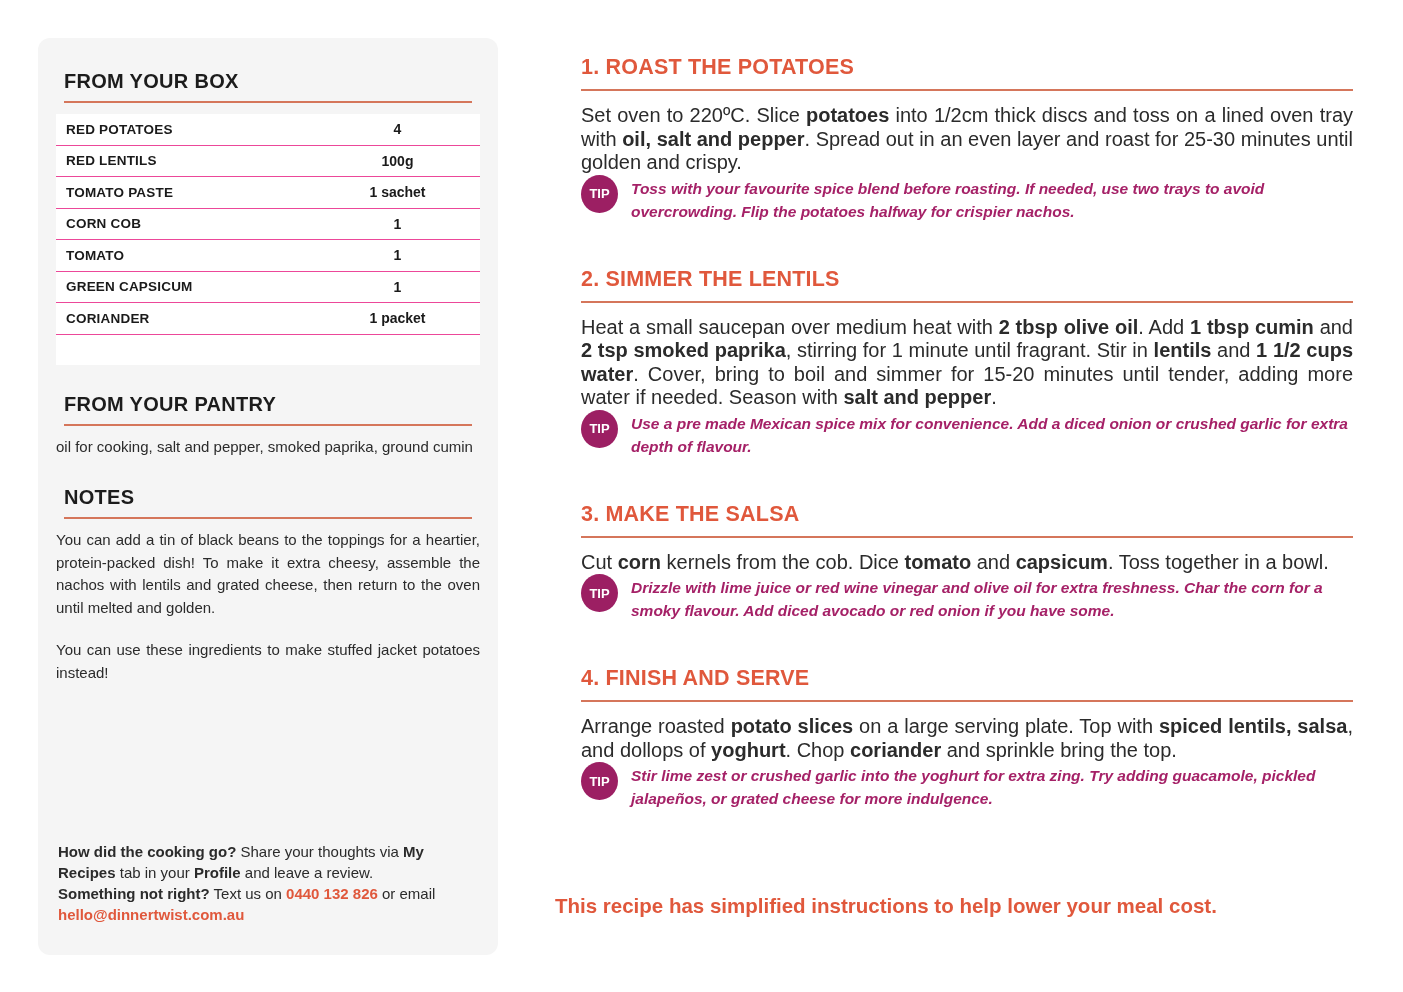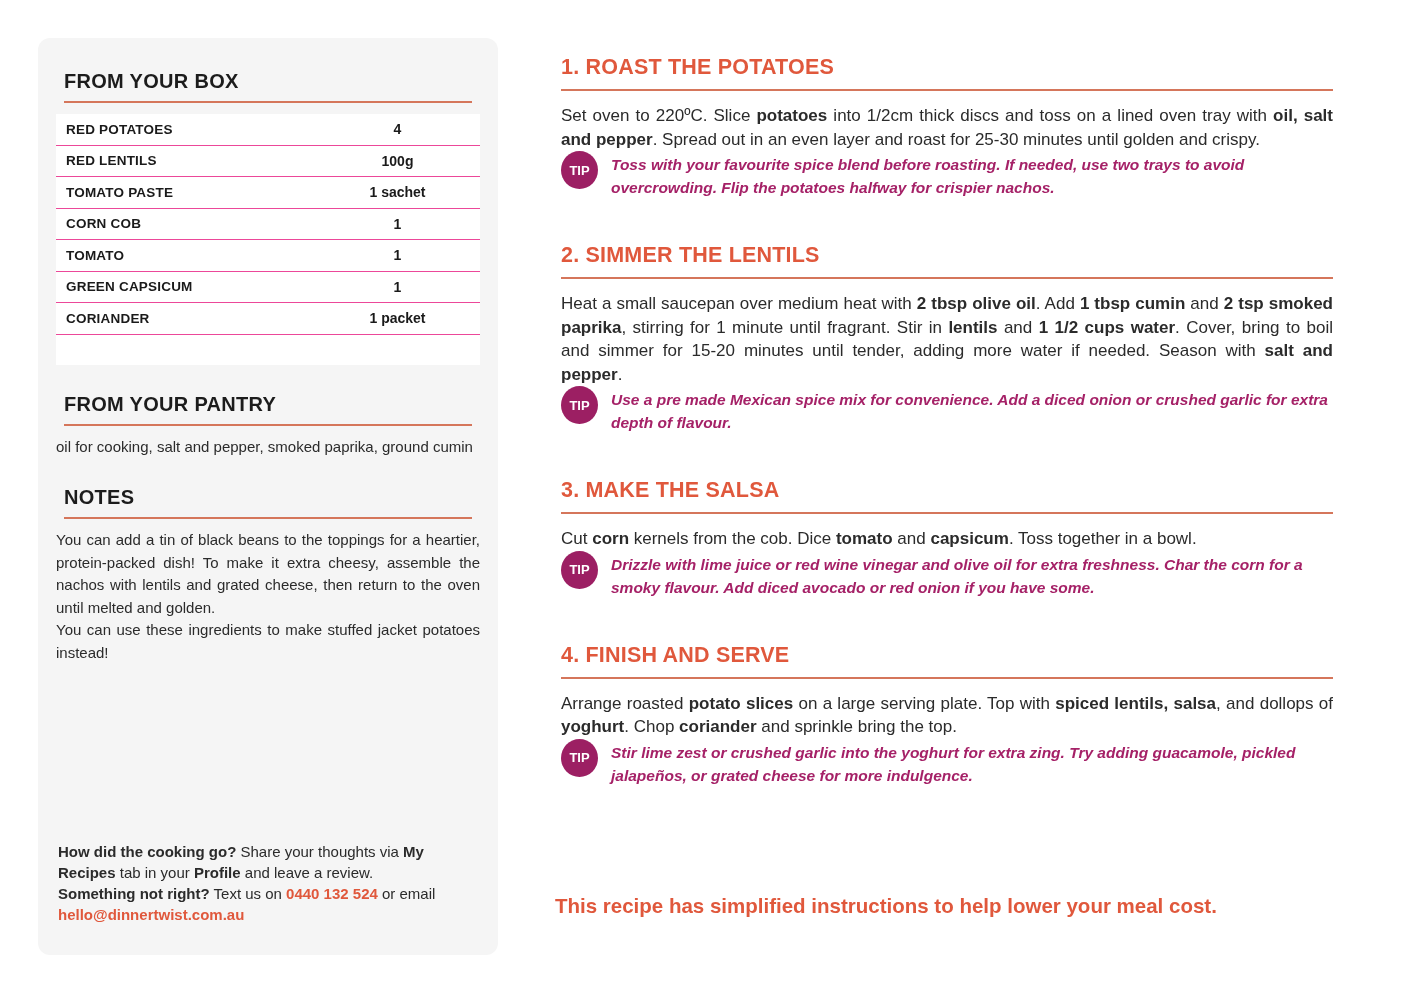--- a/index.html
+++ b/index.html
@@ -32,26 +32,26 @@
   .row .nm{flex:1;padding-left:10px;font-size:13.5px;font-weight:bold;color:#1A1A1A;letter-spacing:.2px;}
   .row .qty{width:165px;text-align:center;font-size:14px;font-weight:bold;color:#1A1A1A;}
   .row.blank{height:30px;border-bottom:none;}
   .side-sec{margin-top:28px;}
   .side-p{font-size:15px;line-height:22.5px;text-align:justify;margin:10px 0 0;color:var(--ink);}
   .contact{position:absolute;left:20px;right:18px;bottom:30px;font-size:15px;line-height:21px;color:var(--ink);}
   .contact p{margin:0;}
   strong{font-weight:bold;color:inherit;}
   .accent-bold{color:var(--accent);font-weight:bold;}
   
-  .main{position:absolute;left:561px;top:55px;width:772px;}
+  .main{position:absolute;left:581px;top:55px;width:772px;}
   .step h2{
     font-size:21.5px;font-weight:bold;color:var(--accent);letter-spacing:.2px;
     margin:0;padding-bottom:9px;border-bottom:2px solid var(--rule);
   }
-  .step .body{font-size:17px;line-height:23.5px;text-align:justify;margin:13px 0 0;color:var(--ink);}
+  .step .body{font-size:20px;line-height:23.5px;text-align:justify;margin:13px 0 0;color:var(--ink);}
   .step + .step{margin-top:44px;}
   .tip{display:flex;gap:13px;margin-top:0;align-items:flex-start;}
   .tip-badge{
     width:37px;height:38px;border-radius:50%;background:var(--tipbg);
     color:#fff;font-size:13px;font-weight:bold;
     display:flex;align-items:center;justify-content:center;flex:0 0 auto;
   }
   .tip-text{
     font-size:15.5px;line-height:23px;font-weight:bold;font-style:italic;
     color:var(--tiptext);padding-top:2px;
@@ -100,27 +100,27 @@
 
   <div class="side-sec">
     <h1 class="side-h">FROM YOUR PANTRY</h1>
     <p class="side-p">oil for cooking, salt and pepper, smoked paprika, ground cumin</p>
   </div>
 
   <div class="side-sec">
     <h1 class="side-h">NOTES</h1>
     <div>
         <p class="side-p" style="margin-top: 10px;">You can add a tin of black beans to the toppings for a heartier, protein-packed dish! To make it extra cheesy, assemble the nachos with lentils and grated cheese, then return to the oven until melted and golden.</p>
-        <p class="side-p" style="margin-top: 0;">You can use these ingredients to make stuffed jacket potatoes instead!</p>
+        <p class="side-p" style="margin-top: 20px;">You can use these ingredients to make stuffed jacket potatoes instead!</p>
       </div>
   </div>
 
   <div class="contact">
       <p><strong>How did the cooking go?</strong><span> Share your thoughts via </span><strong>My Recipes</strong><span> tab in your </span><strong>Profile</strong><span> and leave a review.</span></p>
-      <p><strong>Something not right?</strong><span> Text us on </span><span class="accent-bold">0440 132 524</span><span> or email </span><span class="accent-bold">hello@dinnertwist.com.au</span></p>
+      <p><strong>Something not right?</strong><span> Text us on </span><span class="accent-bold">0440 132 826</span><span> or email </span><span class="accent-bold">hello@dinnertwist.com.au</span></p>
     </div>
 </aside>
 
 <main class="main">
     <section class="step">
       <h2>1. ROAST THE POTATOES</h2>
       <p class="body"><span>Set oven to 220ºC. Slice </span><strong>potatoes</strong><span> into 1/2cm thick discs and toss on a lined oven tray with </span><strong>oil, salt and pepper</strong><span>. Spread out in an even layer and roast for 25-30 minutes until golden and crispy.</span></p>
       <div class="tip">
         <div class="tip-badge">TIP</div>
         <div class="tip-text">Toss with your favourite spice blend before roasting. If needed, use two trays to avoid overcrowding. Flip the potatoes halfway for crispier nachos.</div>

